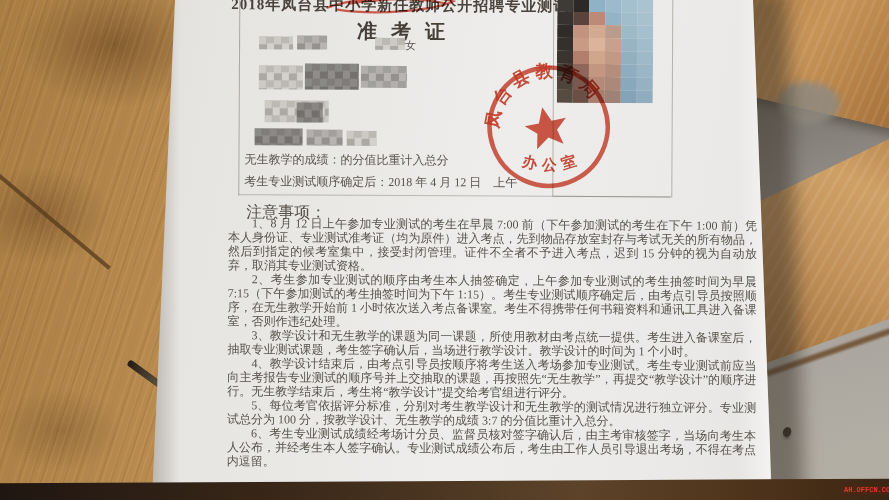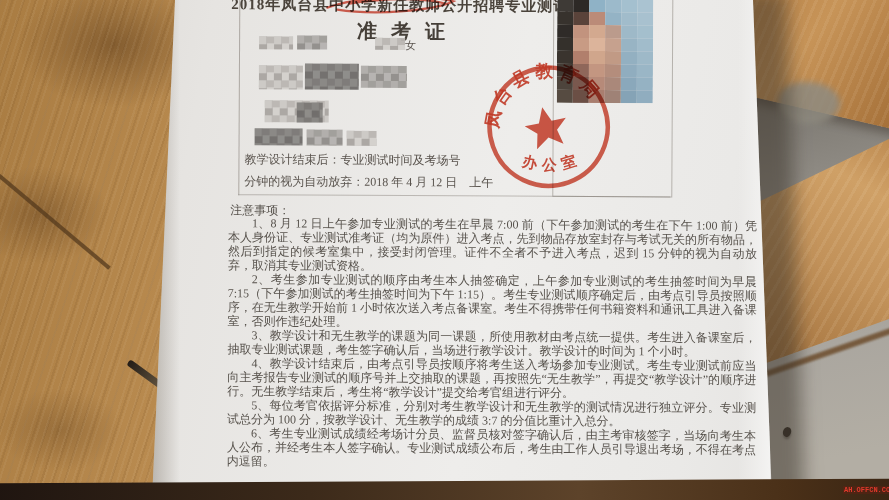--- a/index.html
+++ b/index.html
@@ -57,21 +57,21 @@
 
   
   .title{left:230px;top:-4px;width:330px;text-align:center;font-weight:bold;
          font-size:15px;letter-spacing:1px;color:#4b443c;white-space:nowrap;}
   .subtitle{left:235px;top:18px;width:330px;text-align:center;font-weight:bold;
             font-size:20px;letter-spacing:14px;text-indent:14px;color:#453f38;}
   .gender{left:404px;top:38px;font-size:11px;color:#5a544e;}
   .fieldrow{font-size:12px;color:#5a544e;white-space:nowrap;}
   .venue{left:244px;top:152px;}
   .sched{left:244px;top:174px;}
-  .notesHead{left:230px;top:203px;font-size:12px;color:#55504a;}
+  .notesHead{left:246px;top:203px;font-size:16px;color:#55504a;}
   .notes{left:228px;top:217px;width:529px;font-size:12px;line-height:14px;
          color:#57524c;text-align:justify;}
   .notes p{margin:0;text-indent:2em;}
 
   
   .mosaic{background:conic-gradient(#b9b5b1 25%,#d2cfcb 0 50%,#a8a4a0 0 75%,#cbc8c4 0);
           background-size:15px 15px;opacity:.95;}
   .m-mid{filter:brightness(.86);}
   .m-dark{filter:brightness(.66) contrast(1.05);}
 
@@ -174,22 +174,22 @@
           <rect x="64" y="78" width="16" height="13" fill="#8aa8bb"></rect>
           <rect x="80" y="78" width="16" height="13" fill="#95b2c3"></rect>
         <rect x="0" y="91" width="16" height="13" fill="#564b41"></rect>
           <rect x="16" y="91" width="16" height="13" fill="#6b4f45"></rect>
           <rect x="32" y="91" width="16" height="13" fill="#a97e6f"></rect>
           <rect x="48" y="91" width="16" height="13" fill="#9f8276"></rect>
           <rect x="64" y="91" width="16" height="13" fill="#85a3b6"></rect>
           <rect x="80" y="91" width="16" height="13" fill="#90adbf"></rect>
       </svg>
 
-      <div class="abs fieldrow venue"><span>教学设计结束后：</span><span>专业测试时间及考场号</span></div>
-      <div class="abs fieldrow sched"><span>分钟的视为自动放弃：</span><span>2018 年 4 月 12 日　上午</span></div>
+      <div class="abs fieldrow venue"><span>无生教学的成绩：</span><span>的分值比重计入总分</span></div>
+      <div class="abs fieldrow sched"><span>考生专业测试顺序确定后：</span><span>2018 年 4 月 12 日　上午</span></div>
 
       <div class="abs notesHead">注意事项：</div>
       <div class="abs notes">
         <p>1、8 月 12 日上午参加专业测试的考生在早晨 7:00 前（下午参加测试的考生在下午 1:00 前）凭本人身份证、专业测试准考证（均为原件）进入考点，先到物品存放室封存与考试无关的所有物品，然后到指定的候考室集中，接受封闭管理。证件不全者不予进入考点，迟到 15 分钟的视为自动放弃，取消其专业测试资格。</p>
         <p>2、考生参加专业测试的顺序由考生本人抽签确定，上午参加专业测试的考生抽签时间为早晨 7:15（下午参加测试的考生抽签时间为下午 1:15）。考生专业测试顺序确定后，由考点引导员按照顺序，在无生教学开始前 1 小时依次送入考点备课室。考生不得携带任何书籍资料和通讯工具进入备课室，否则作违纪处理。</p>
         <p>3、教学设计和无生教学的课题为同一课题，所使用教材由考点统一提供。考生进入备课室后，抽取专业测试课题，考生签字确认后，当场进行教学设计。教学设计的时间为 1 个小时。</p>
         <p>4、教学设计结束后，由考点引导员按顺序将考生送入考场参加专业测试。考生专业测试前应当向主考报告专业测试的顺序号并上交抽取的课题，再按照先“无生教学”，再提交“教学设计”的顺序进行。无生教学结束后，考生将“教学设计”提交给考官组进行评分。</p>
         <p>5、每位考官依据评分标准，分别对考生教学设计和无生教学的测试情况进行独立评分。专业测试总分为 100 分，按教学设计、无生教学的成绩 3:7 的分值比重计入总分。</p>
         <p>6、考生专业测试成绩经考场计分员、监督员核对签字确认后，由主考审核签字，当场向考生本人公布，并经考生本人签字确认。专业测试成绩公布后，考生由工作人员引导退出考场，不得在考点内逗留。</p>
       </div>

